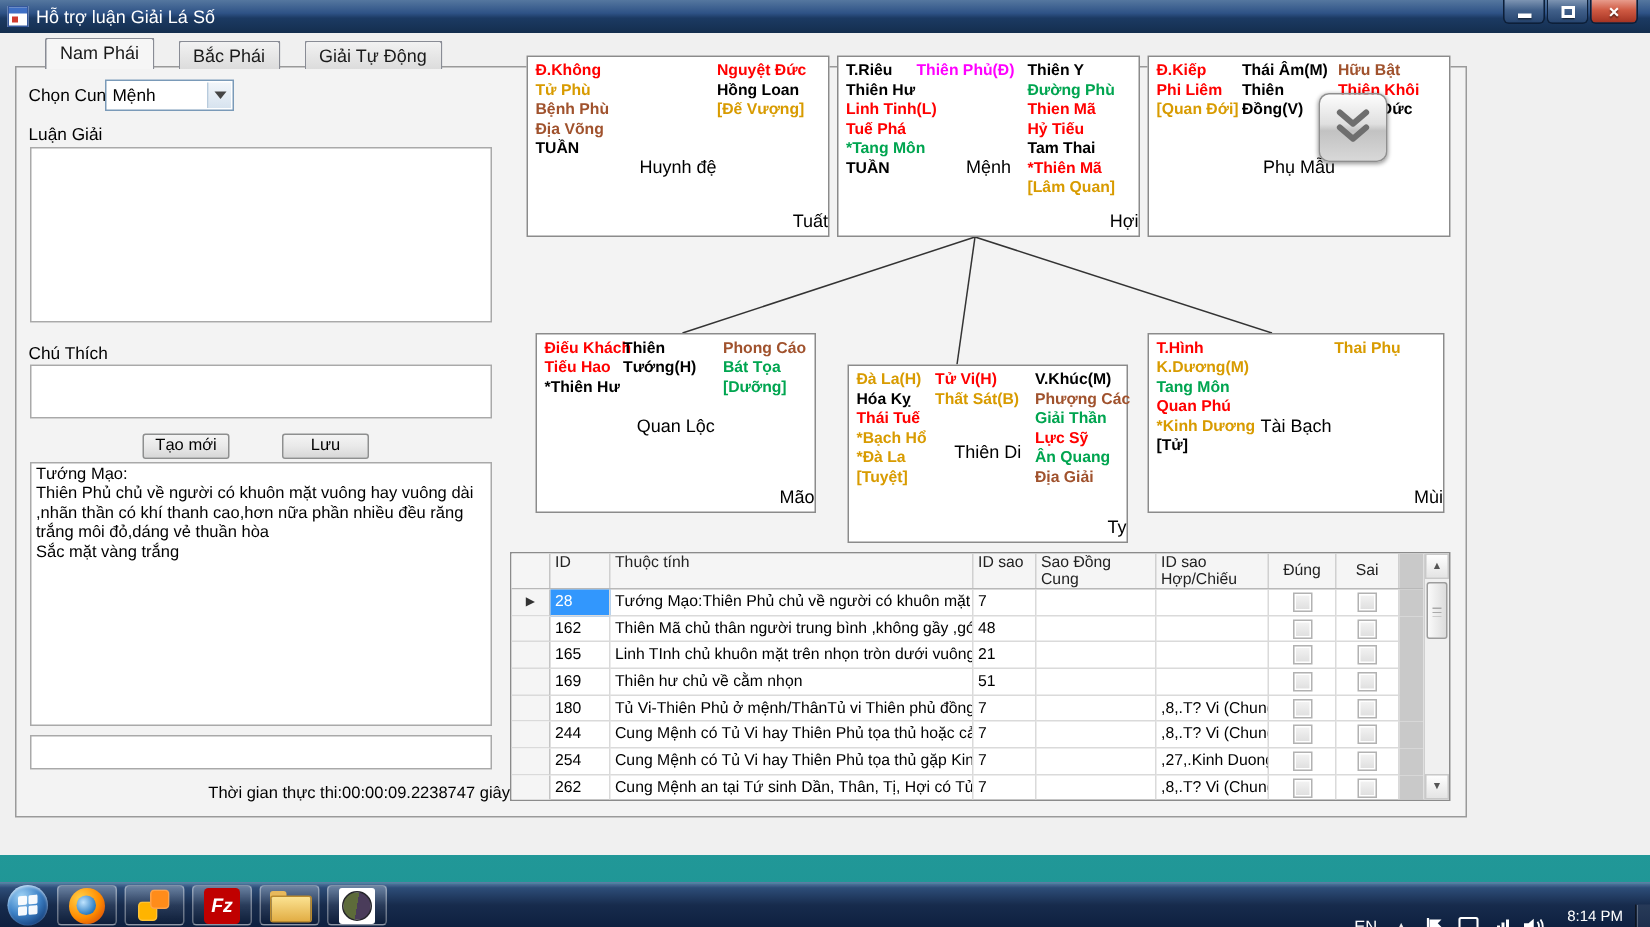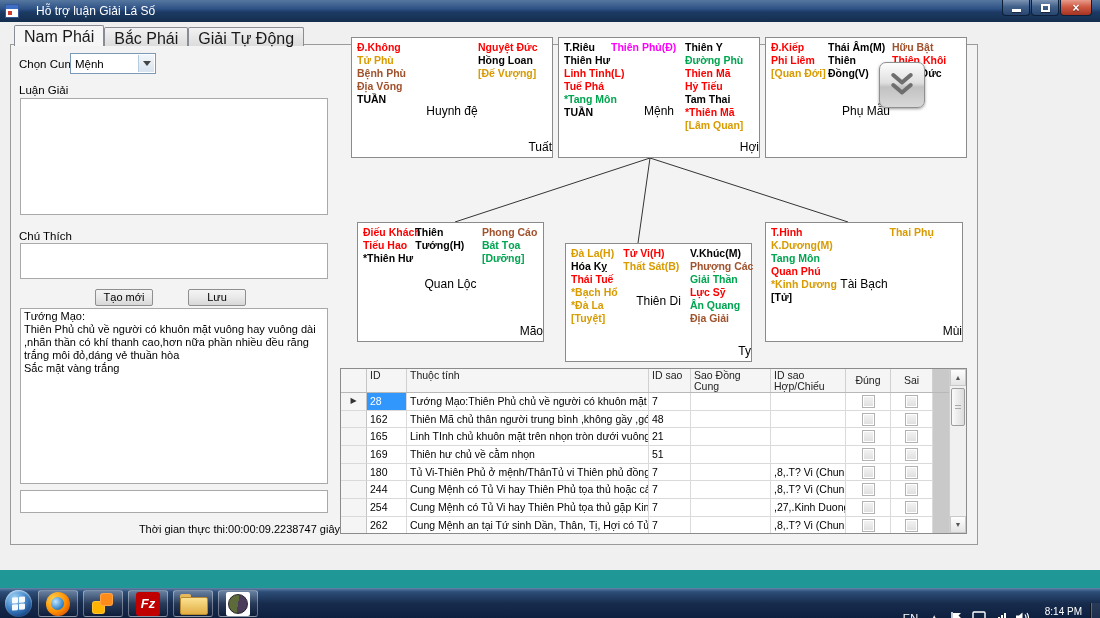--- a/index.html
+++ b/index.html
@@ -4,40 +4,40 @@
 <style>
   * { margin:0; padding:0; box-sizing:border-box; }
   html,body { background:#444; }
   body { font-family:"Liberation Sans", sans-serif; }
   #stage { position:relative; width:1100px; height:618px; overflow:hidden;
            background:linear-gradient(180deg,#35b6b6,#1f9595); }
 
   
   .titlebar { position:absolute; left:0; top:0; width:1100px; height:22px;
     background:linear-gradient(180deg,#55779f 0%,#2e5286 40%,#1c3a63 55%,#142e4e 100%);
-    display:flex; align-items:center; color:#fff; font-size:12px;gap:12px; }
+    display:flex; align-items:center; color:#fff; font-size:12px; }
   .appicon { width:14px; height:14px; margin:0 5px 0 5px; background:#fff; border:1px solid #35589c; position:relative; }
   .appicon::before { content:""; position:absolute; left:0; top:0; right:0; height:4px; background:#3f6fc4; }
   .appicon::after { content:""; position:absolute; left:2px; top:6px; width:4px; height:4px; background:#d23b2e; }
   .cap-btns { position:absolute; right:8px; top:0; display:flex; }
   .cap-btn { width:28px; height:16px; border:1px solid #0d1f38; border-top:none;
     border-radius:0 0 4px 4px; background:linear-gradient(180deg,#7d94b2,#41608a 45%,#27456f);
     display:flex; align-items:center; justify-content:center; margin-left:1px; }
   .cap-btn.close { width:32px; background:linear-gradient(180deg,#e89c8c,#cf5a43 45%,#a53322); }
   .glyph-min { width:9px; height:3px; background:#fff; margin-top:5px; box-shadow:0 1px 1px rgba(0,0,0,.5);}
   .glyph-rest { width:9px; height:8px; border:2px solid #fff; box-shadow:0 1px 1px rgba(0,0,0,.5);}
   .glyph-x { color:#fff; font-size:12px; font-weight:bold; line-height:14px; text-shadow:0 1px 1px rgba(0,0,0,.5);}
 
   
   .client { position:absolute; left:0; top:22px; width:1100px; height:548px; background:#f0f0f0; }
 
   .tabstrip { position:absolute; left:14px; top:3px; display:flex; align-items:flex-end; z-index:3; }
-  .tab { height:19px; padding:2px 9px 0 9px; font-size:16px; color:#1a1a1a;
+  .tab { height:19px; padding:2px 9px 0 9px; font-size:12px; color:#1a1a1a;
     border:1px solid #898c95; border-bottom:none; background:linear-gradient(180deg,#f2f2f2,#dcdcdc);
-    margin-right:0px; border-radius:2px 2px 0 0; }
+    margin-right:0px; border-radius:2px 2px 0 0;margin-left:16px; }
   .tab.active { height:21px; background:#f6f6f6; position:relative; z-index:4; }
   .tabpage { position:absolute; left:10px; top:22px; width:968px; height:501px; border:1px solid #9a9a9a; background:#f3f3f3; }
 
   .lbl { position:absolute; font-size:11.5px; color:#000; }
   .tbox { position:absolute; background:#fff; border:1px solid #a9a9a9; font-family:"Liberation Sans",sans-serif;
           font-size:11px; color:#000; resize:none; outline:none; padding:1px 3px; line-height:13px; overflow:hidden; white-space:pre-wrap; }
   .combo { position:absolute; left:70px; top:31px; width:86px; height:21px; background:#fff; border:1px solid #7a9ab8; font-size:11.5px;
            display:flex; align-items:center; padding-left:4px; }
   .combo .arrow-zone { position:absolute; right:1px; top:1px; bottom:1px; width:16px;
       background:linear-gradient(180deg,#f2f6fa,#d7e3ef); border-left:1px solid #b8cbdd; display:flex; align-items:center; justify-content:center; }

